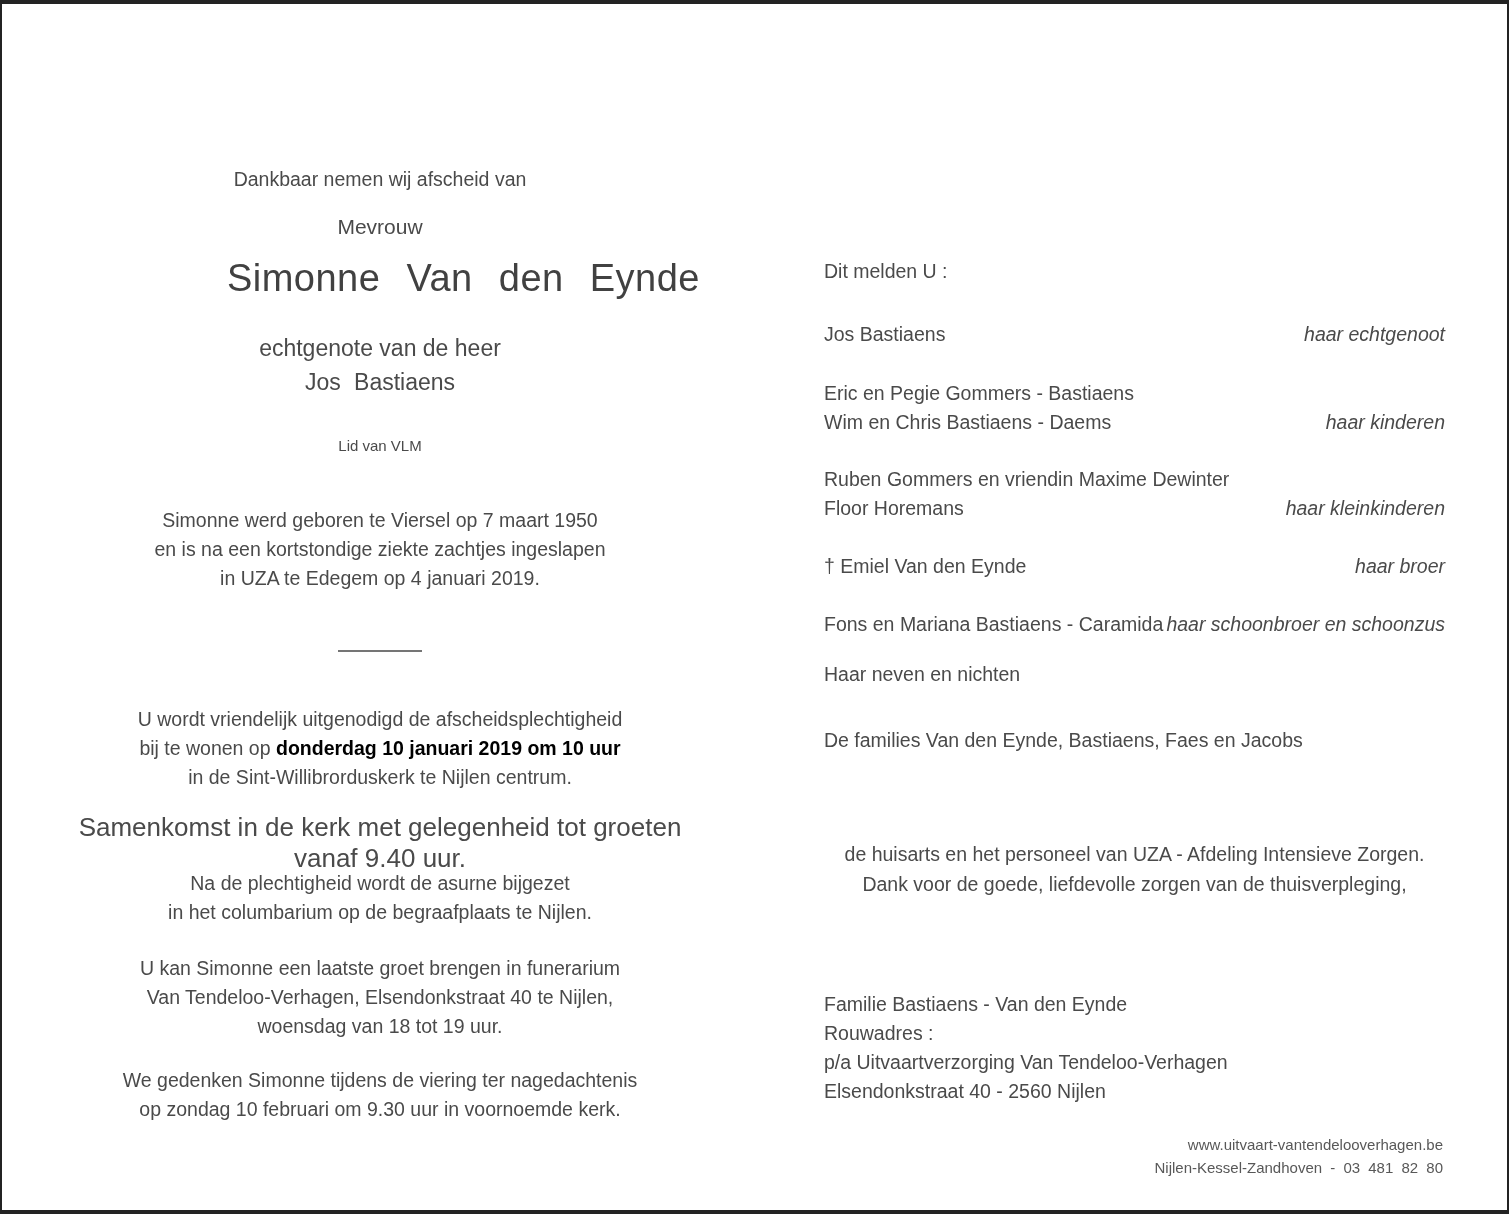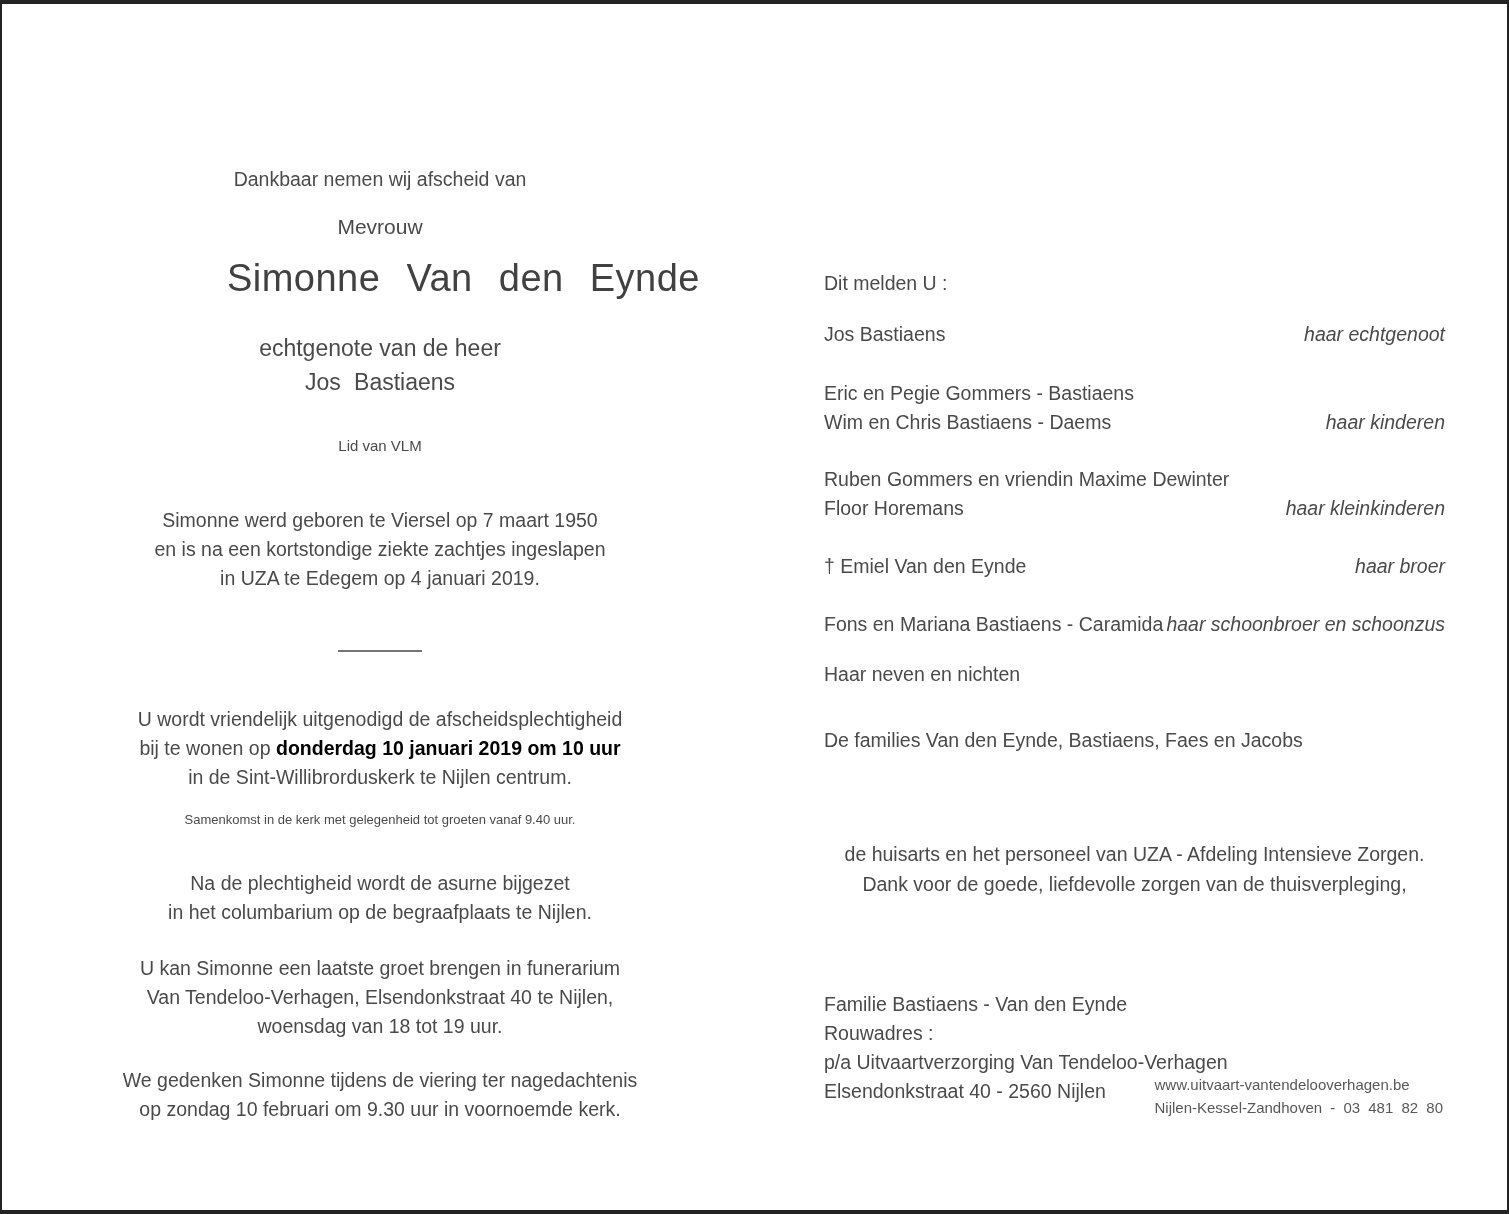--- a/index.html
+++ b/index.html
@@ -28,46 +28,46 @@
   .spouse .sp-name { word-spacing: 7px; }
   .membership   { top: 413px; font-size: 15px; }
   .life         { top: 482px; font-size: 19.5px; line-height: 29px; }
   .divider-wrap { top: 614px; }
   .divider {
     display: inline-block; width: 84px; height: 0;
     border-top: 2px solid #757575;
   }
   .invitation   { top: 681px; font-size: 19.5px; line-height: 29px; }
   .invitation b { font-weight: bold; color: #000000; }
-  .gathering    { top: 788px; font-size: 13px; }
+  .gathering    { top: 788px; font-size: 26px; }
   .columbarium  { top: 845px; font-size: 19.5px; line-height: 29px; }
   .funerarium   { top: 930px; font-size: 19.5px; line-height: 29px; }
   .memorial     { top: 1042px; font-size: 19.5px; line-height: 29px; }
 
   
   .col-right { left: 822px; top: 0; width: 621px; font-size: 19.5px; }
   .col-right .block { position: absolute; left: 0; width: 100%; }
-  .r-heading { top: 268px; }
+  .r-heading { top: 256px; }
   .row { line-height: 29px; }
   .row .rel-line { display: flex; justify-content: space-between; align-items: baseline; }
   .relation { font-style: italic; white-space: nowrap; }
   .r-row0 { top: 316px; }
   .r-row1 { top: 375px; }
   .r-row2 { top: 461px; }
   .r-row3 { top: 548px; }
   .r-row4 { top: 606px; }
   .r-row5 { top: 656px; }
   .r-row6 { top: 722px; }
   .thanks { top: 835px; text-align: center; line-height: 30px; }
   .mourning { top: 986px; line-height: 29px; }
 
   
   .footer {
-    position: absolute; right: 64px; top: 1069px;
-    font-size: 15px; line-height: 23px; color: #585858;
+    position: absolute; right: 64px; top: 1129px;
+    text-align: right; font-size: 15px; line-height: 23px; color: #585858;
   }
   .footer .phone-line { word-spacing: 4px; }
 </style>
 </head>
 <body>
 
 <div class="page">
 
   <div class="abs col-left">
     <div class="block opening">Dankbaar nemen wij afscheid van</div>

